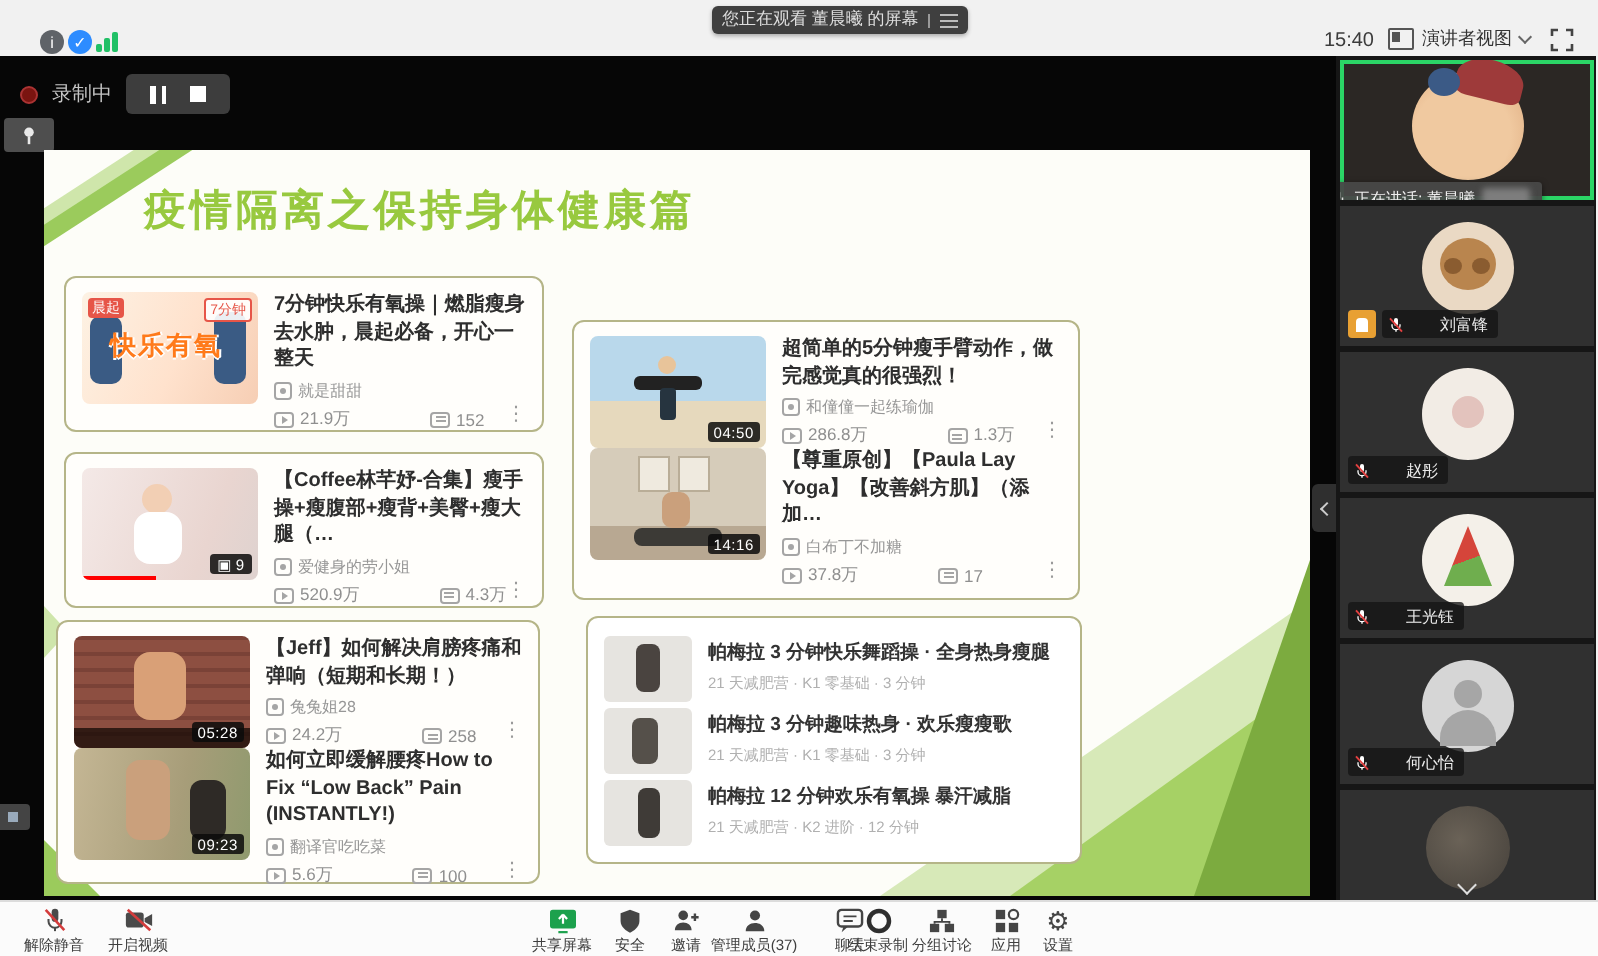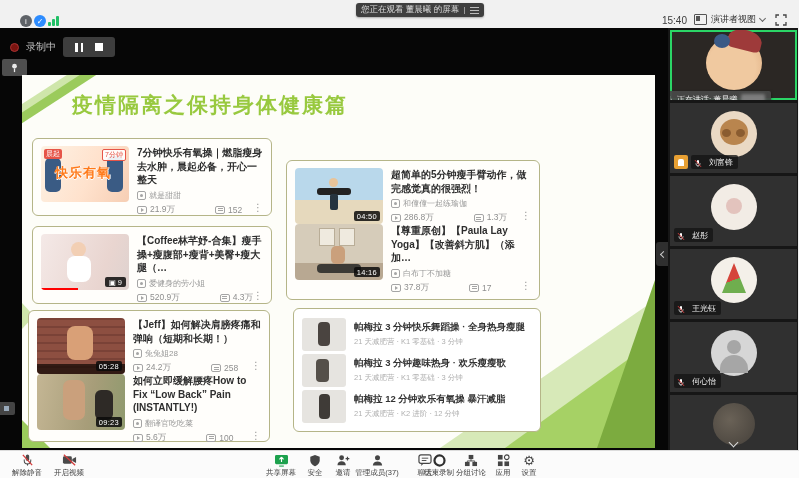--- a/index.html
+++ b/index.html
@@ -62,21 +62,21 @@
   .kebab{position:absolute;right:0;top:-2px;color:#9a9a9a;font-size:10px;}
   .plrow{display:flex;gap:8px;align-items:center;}
   .pltitle{font-size:9.5px;font-weight:bold;color:#333;line-height:1.3;}
   .plmeta{font-size:7.5px;color:#b0b0b0;margin-top:3px;}
   .blob{position:absolute;border-radius:50%;}
   
   .sidebar{position:absolute;left:668px;top:28px;width:130px;height:422px;background:#161616;}
   .tile{position:absolute;left:2px;width:127px;height:70px;background:#303030;overflow:hidden;}
   .tile.active{box-shadow:inset 0 0 0 2px #2bd566;}
   .avatar{position:absolute;left:50%;top:8px;transform:translateX(-50%);width:46px;height:46px;border-radius:50%;}
-  .name-tag{position:absolute;left:4px;bottom:4px;background:rgba(20,20,20,.78);border-radius:2px;display:flex;align-items:flex-end;gap:7px;padding:1.5px 5px 1.5px 3px;font-size:8px;color:#ececec;white-space:nowrap;}
+  .name-tag{position:absolute;left:4px;bottom:4px;background:rgba(20,20,20,.78);border-radius:2px;display:flex;align-items:center;gap:18px;padding:1.5px 5px 1.5px 3px;font-size:8px;color:#ececec;white-space:nowrap;}
   .hand-badge{position:absolute;left:4px;bottom:4px;width:14px;height:14px;background:#e8a033;border-radius:2px;display:flex;align-items:center;justify-content:center;}
   .hand-badge:after{content:"";width:6px;height:7px;background:#fff;border-radius:2px 2px 0 0;}
   .speak-overlay{position:absolute;left:-9px;top:61px;height:16px;background:rgba(72,72,72,.95);border-radius:2px;display:flex;align-items:center;gap:4px;padding:0 6px 0 4px;z-index:5;box-shadow:0 1px 3px rgba(0,0,0,.5);}
   .speak-overlay .txt{font-size:8px;color:#eee;white-space:nowrap;}
   .speak-smudge{width:24px;height:11px;background:#7d7d7d;border-radius:2px;filter:blur(1.5px);}
   .more-chevron{position:absolute;left:50%;bottom:3px;transform:translateX(-50%);width:8px;height:8px;}
   .more-chevron i{display:block;width:6px;height:6px;border-right:1.6px solid #ddd;border-bottom:1.6px solid #ddd;transform:rotate(45deg);}
   
   .toolbar{position:absolute;left:0;top:450px;width:799px;height:28px;background:#fbfbfb;border-top:1px solid #dcdcdc;box-sizing:border-box;}
   .tool{position:absolute;top:2px;display:flex;flex-direction:column;align-items:center;gap:1px;width:46px;}

